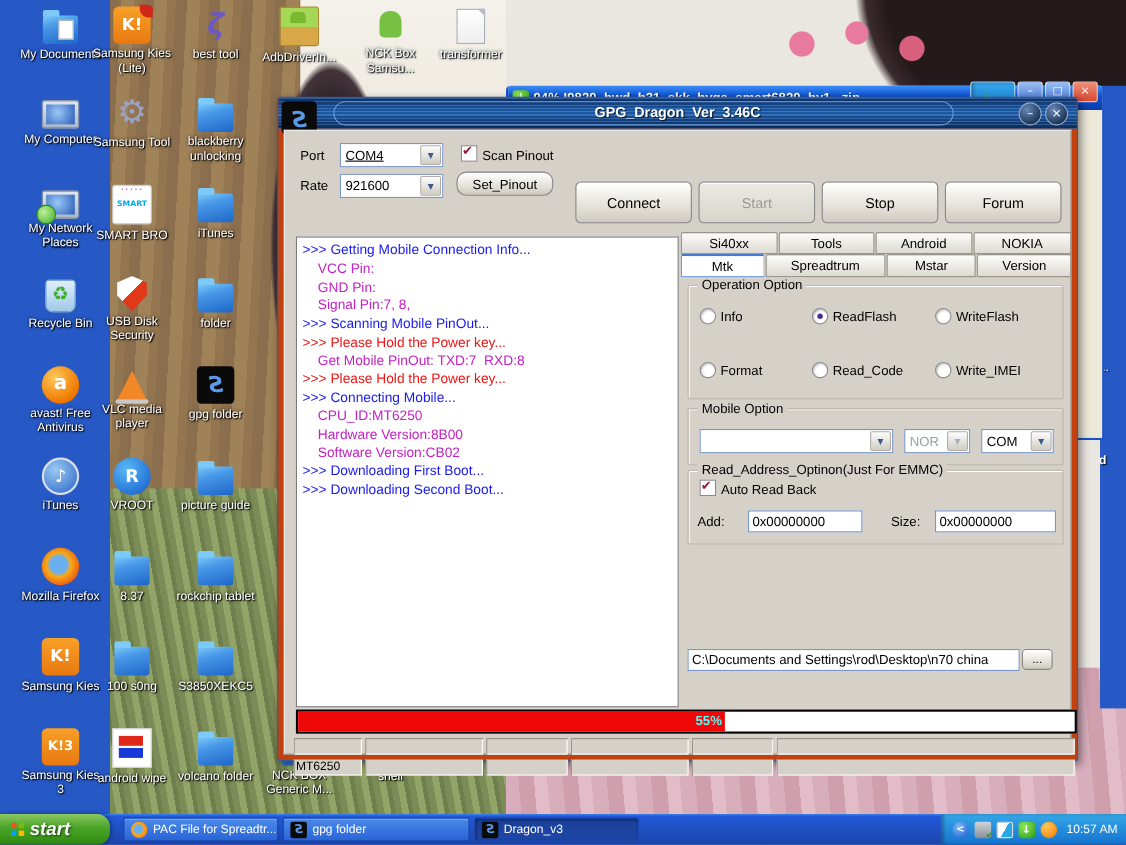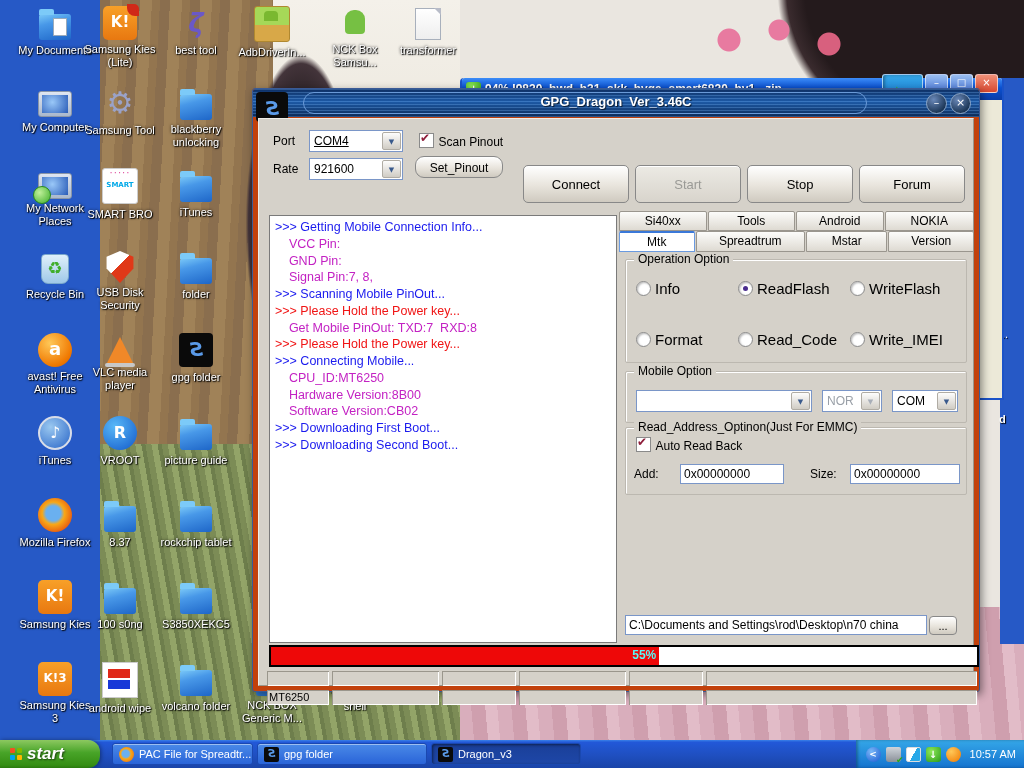--- a/index.html
+++ b/index.html
@@ -167,34 +167,34 @@
   .tabs2{top:20px;height:21px;}
   .tabbtn{box-sizing:border-box;height:100%;background:linear-gradient(#fcfcfa,#dedad2);
       border:1px solid #9a968e;border-radius:2px 2px 0 0;font-size:12px;text-align:center;
       line-height:18px;margin-right:1px;}
   .tabbtn.active{background:#fff;border-color:#6a9ae0;border-top:2px solid #3a78d8;z-index:2;}
   .gbox{position:absolute;left:6px;right:8px;border:1px solid #bcb8b0;border-radius:2px;
       box-shadow:inset 1px 1px 0 #fff;}
   .gbox>.legend{position:absolute;top:-8px;left:8px;background:#d5d1c9;padding:0 4px;font-size:12px;}
   .gbox-op{top:48px;height:102px;}
   .radios{display:grid;grid-template-columns:102px 112px 1fr;row-gap:34px;padding:20px 0 0 10px;}
-  .radio-item{display:flex;align-items:center;gap:4px;font-size:15px;}
+  .radio-item{display:flex;align-items:center;gap:4px;font-size:12px;}
   .rb{width:13px;height:13px;border-radius:50%;background:#fff;border:1px solid #8a8a8a;
       box-shadow:inset 1px 1px 2px #bbb;flex:none;}
   .radio-item.selected .rb{position:relative;}
   .radio-item.selected .rb::after{content:"";position:absolute;left:4px;top:4px;width:5px;height:5px;
       border-radius:50%;background:#4a2d8e;}
   .gbox-mob{top:160px;height:50px;}
   .gbox-read{top:216px;height:66px;}
   .read-cb{position:absolute;left:10px;top:8px;}
   .read-fields{position:absolute;left:8px;top:36px;right:6px;display:flex;align-items:center;}
   .xinput{border:1px solid #7a96c8;height:20px;font-size:12px;padding:0 3px;background:#fff;
       box-sizing:border-box;font-family:"Liberation Sans",sans-serif;}
   .flab{font-size:12px;}
-  .pathrow{position:absolute;left:6px;top:404px;right:8px;display:flex;gap:2px;align-items:center;}
+  .pathrow{position:absolute;left:6px;top:379px;right:8px;display:flex;gap:2px;}
   .browse-btn{width:28px;height:19px;line-height:16px;font-size:11px;border-radius:4px;}
 
   .g-progress{position:absolute;left:10px;top:526px;width:706px;height:18px;background:#fff;
       border:2px solid #000;box-sizing:content-box;}
   .g-fill{height:100%;background:#ee0808;position:relative;}
   .g-pct{position:absolute;right:3px;top:1px;color:#58f8f8;font-size:12px;font-weight:bold;}
   .statusrow{position:absolute;left:8px;width:710px;height:17px;display:flex;gap:3px;}
   .sr1{top:552px;} .sr2{top:571px;}
   .seg{height:15px;background:#d5d1c9;box-shadow:inset 1px 1px 0 #9a968c,inset -1px -1px 0 #fff;
       font-size:11px;line-height:15px;padding-left:2px;box-sizing:border-box;color:#000;}

